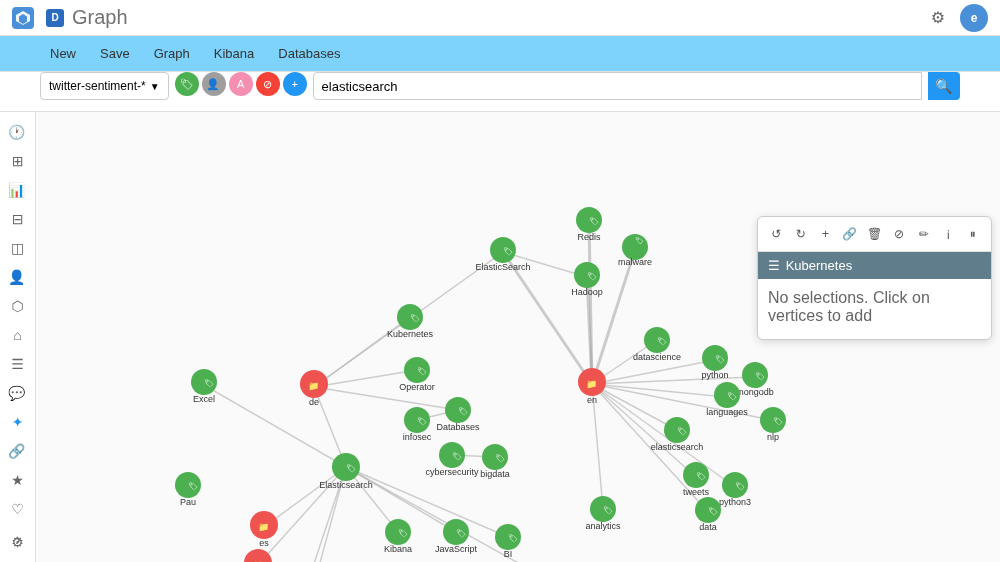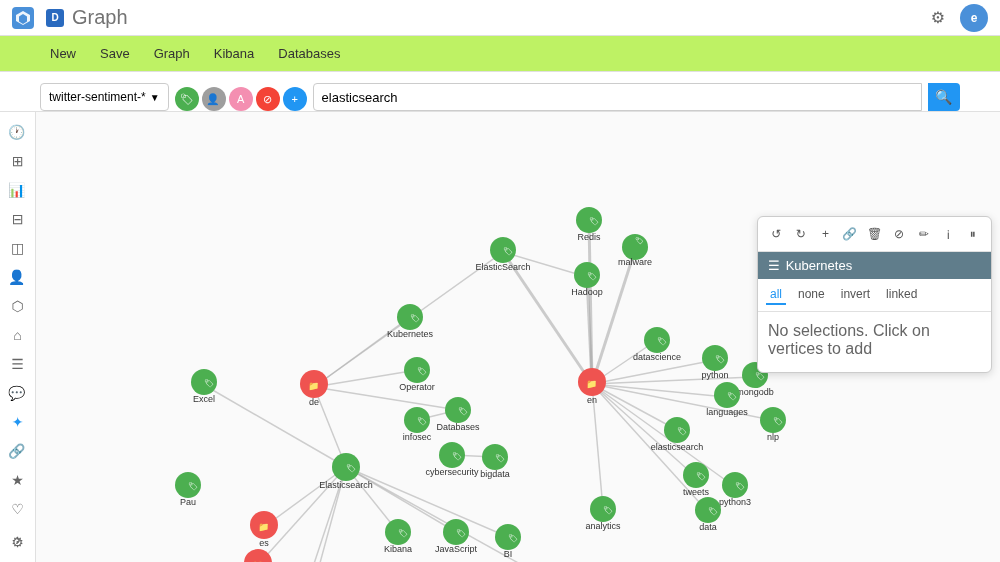--- a/index.html
+++ b/index.html
@@ -6,25 +6,25 @@
     body { font-family: -apple-system, BlinkMacSystemFont, 'Segoe UI', sans-serif; background: #f5f5f5; width: 1000px; height: 562px; overflow: hidden; display: flex; flex-direction: column; }
 
     
     #titlebar { display: flex; align-items: center; background: #fff; border-bottom: 1px solid #e0e0e0; height: 36px; padding: 0 12px; gap: 8px; }
     #titlebar .logo { width: 22px; height: 22px; background: #4a90d9; border-radius: 4px; display: flex; align-items: center; justify-content: center; color: white; font-weight: bold; font-size: 11px; }
     #titlebar .logo-d { width: 18px; height: 18px; background: #2a6abf; border-radius: 3px; display: flex; align-items: center; justify-content: center; color: white; font-size: 10px; font-weight: bold; margin-left: 4px; }
     #titlebar .icon-btn { width: 28px; height: 28px; border-radius: 50%; display: flex; align-items: center; justify-content: center; cursor: pointer; color: #666; font-size: 16px; }
     #titlebar .avatar { width: 28px; height: 28px; border-radius: 50%; background: #4a90d9; display: flex; align-items: center; justify-content: center; color: white; font-size: 12px; font-weight: bold; }
 
     
-    #menubar { display: flex; align-items: center; background: #bef264; border-bottom: 1px solid #e0e0e0; height: 36px; padding: 0 40px; gap: 4px; }
+    #menubar { display: flex; align-items: center; background: #7dd3fc; border-bottom: 1px solid #e0e0e0; height: 36px; padding: 0 40px; gap: 4px; }
     #menubar .menu-item { padding: 4px 10px; font-size: 13px; cursor: pointer; border-radius: 4px; color: #333; }
 
     
-    #toolbar { display: flex; align-items: flex-end; background: #fff; border-bottom: 1px solid #e0e0e0; height: 40px; padding: 0 40px; gap: 6px; }
+    #toolbar { display: flex; align-items: flex-start; background: #fff; border-bottom: 1px solid #e0e0e0; height: 40px; padding: 0 40px; gap: 6px; }
     .dropdown-select { display: flex; align-items: center; border: 1px solid #ccc; border-radius: 4px; padding: 0 8px; height: 28px; font-size: 12px; cursor: pointer; background: white; gap: 4px; }
     .filter-icons { display: flex; align-items: center; gap: 3px; }
     .filter-icon { width: 24px; height: 24px; border-radius: 50%; display: flex; align-items: center; justify-content: center; cursor: pointer; font-size: 11px; }
     .fi-green { background: #4caf50; color: white; }
     .fi-gray { background: #9e9e9e; color: white; }
     .fi-pink { background: #f48fb1; color: white; }
     .fi-red { background: #f44336; color: white; }
     .fi-blue { background: #2196f3; color: white; }
     .search-input { flex: 1; border: 1px solid #ccc; border-radius: 4px 0 0 4px; height: 28px; padding: 0 8px; font-size: 13px; outline: none; }
     .search-btn { width: 32px; height: 28px; background: #2196f3; border: none; border-radius: 0 4px 4px 0; cursor: pointer; display: flex; align-items: center; justify-content: center; color: white; font-size: 14px; }
@@ -320,25 +320,19 @@
         <div class="sel-tool-btn">🗑</div>
         <div class="sel-tool-btn">⊘</div>
         <div class="sel-tool-btn">✏</div>
         <div class="sel-tool-btn">ℹ</div>
         <div class="sel-tool-btn">⏸</div>
       </div>
       <div class="sel-title-bar">
         <span>☰</span>
         <span>Kubernetes</span>
       </div>
-      <div class="sel-tabs">
-        <span class="sel-tab active">all</span>
-        <span class="sel-tab">none</span>
-        <span class="sel-tab">invert</span>
-        <span class="sel-tab">linked</span>
-      </div>
       <div class="sel-content">
         <span>No selections. Click on vertices to add</span>
       </div>
     </div>
 
   </div>
 </div>
 
 </body></html>

